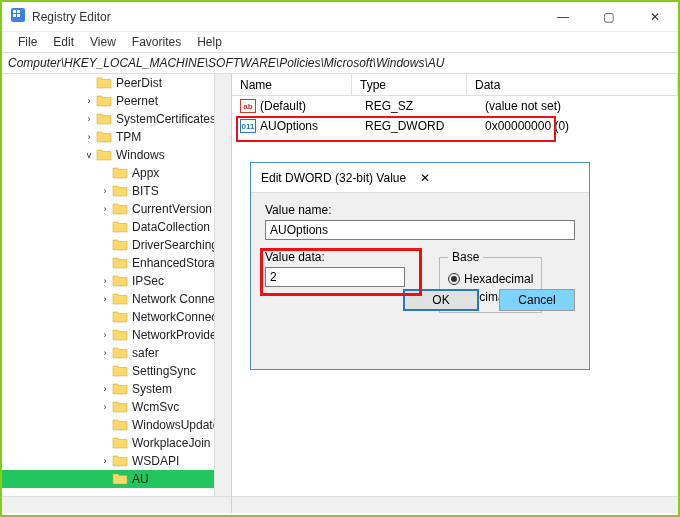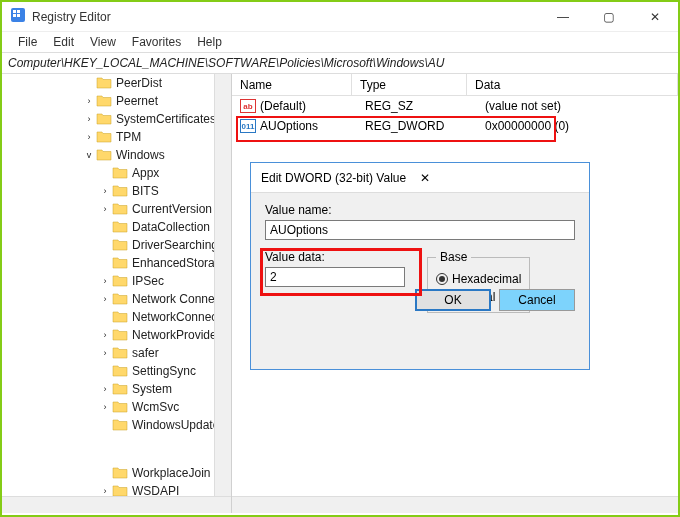--- a/index.html
+++ b/index.html
@@ -26,28 +26,28 @@
   .row .c1 { width: 125px; padding-left: 8px; display: flex; align-items: center; gap: 4px; }
   .row .c2 { width: 120px; padding-left: 8px; }
   .row .c3 { flex: 1; padding-left: 8px; }
   .hi1 { position: absolute; border: 2px solid #e11; left: 234px; top: 114px; width: 320px; height: 26px; pointer-events: none; }
   .dlg { position: absolute; left: 248px; top: 160px; width: 340px; height: 208px; background: #f0f0f0; border: 1px solid #4a90d9; }
   .dlg-title { height: 30px; background: #fff; display: flex; align-items: center; padding: 0 10px; border-bottom: 1px solid #ddd; }
   .dlg-title span { flex: 1; }
   .dlg-body { padding: 10px 14px; position: relative; }
   .fldlbl { display: block; margin-bottom: 3px; }
   .txt { width: 310px; height: 20px; border: 1px solid #7a7a7a; background: #fff; padding: 2px 4px; }
-  .row2 { display: flex; margin-top: 10px; gap: 14px; }
+  .row2 { display: flex; margin-top: 10px; gap: 26px; }
   .col-l { width: 148px; }
   .col-r fieldset { border: 1px solid #bbb; padding: 4px 8px 8px 8px; margin: 0; }
   .col-r legend { padding: 0 4px; }
   .radio { display: flex; align-items: center; gap: 4px; margin-top: 4px; }
   .radio .rb { width: 12px; height: 12px; border: 1px solid #333; border-radius: 50%; display: inline-flex; align-items: center; justify-content: center; }
   .radio .rb.on::after { content: ""; width: 6px; height: 6px; background: #333; border-radius: 50%; }
-  .btns { position: absolute; right: 14px; bottom: 12px; display: flex; gap: 8px; text-align: center; }
+  .btns { position: absolute; right: 14px; bottom: 12px; display: flex; gap: 20px; text-align: center; }
   .btn { width: 76px; height: 22px; border: 1px solid #999; background: #7dd3fc; display: flex; align-items: center; justify-content: center; }
   .btn.primary { border: 2px solid #2a78c4; background: #e1e1e1; }
   .hi2 { position: absolute; border: 3px solid #e11; left: 258px; top: 246px; width: 162px; height: 48px; pointer-events: none; }
   .sb-h { position: absolute; left: 0; bottom: 0; right: 0; height: 17px; background: #f0f0f0; border-top: 1px solid #ddd; }
   .sb-v { position: absolute; top: 0; right: 0; bottom: 17px; width: 17px; background: #f0f0f0; border-left: 1px solid #ddd; }
   svg.folder { fill: #ffd86b; stroke: #c9a227; stroke-width: 0.5; }
 </style>
 </head>
 <body>
 
@@ -215,21 +215,21 @@
               </svg></span>
             <span>WcmSvc</span>
           </div>
           <div class="node" style="padding-left: 96px;">
             <span class="tw"></span>
             <span class="fld"><svg class="folder" width="16" height="13" viewBox="0 0 16 13">
                 <path d="M1 2h5l1 1.5h8v8.5H1z"></path>
               </svg></span>
             <span>WindowsUpdate</span>
           </div>
-          <div class="node" style="padding-left: 96px; margin-top: 30px;">
+          <div class="node" style="padding-left: 96px;">
             <span class="tw"></span>
             <span class="fld"><svg class="folder" width="16" height="13" viewBox="0 0 16 13">
                 <path d="M1 2h5l1 1.5h8v8.5H1z"></path>
               </svg></span>
             <span>WorkplaceJoin</span>
           </div>
           <div class="node" style="padding-left: 96px;">
             <span class="tw">›</span>
             <span class="fld"><svg class="folder" width="16" height="13" viewBox="0 0 16 13">
                 <path d="M1 2h5l1 1.5h8v8.5H1z"></path>

